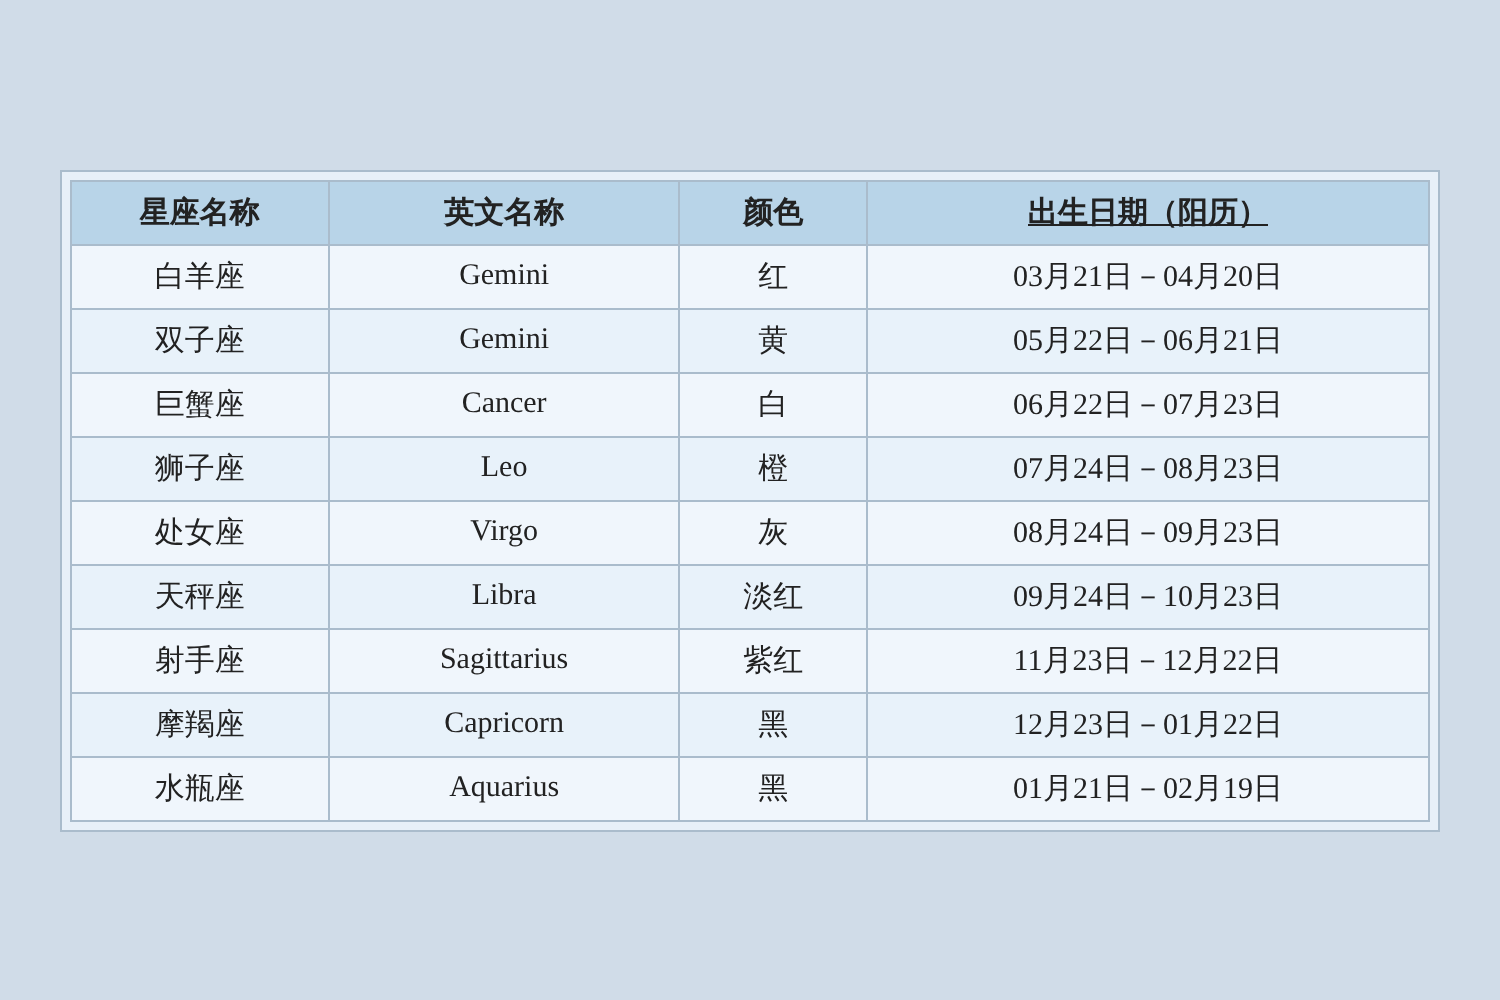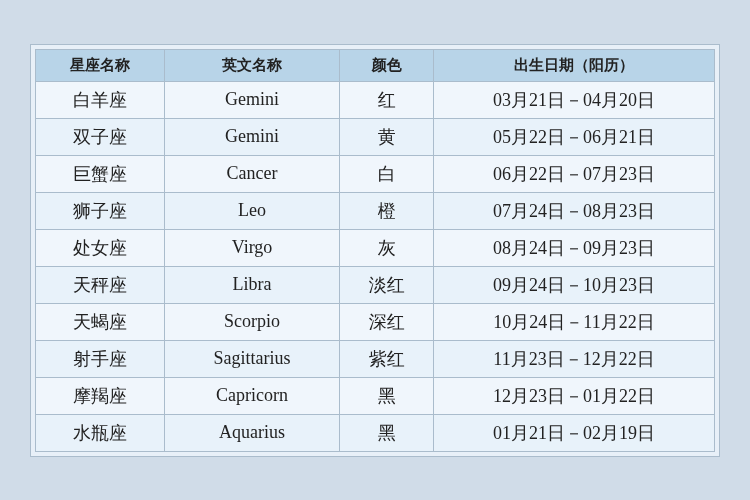--- a/index.html
+++ b/index.html
@@ -26,42 +26,42 @@
 
     table {
       border-collapse: collapse;
       width: 680px;
     }
 
     th, td {
       border: 1px solid #aabccc;
       padding: 6px 12px;
       text-align: center;
-      font-size: 18px;
+      font-size: 15px;
       color: #222;
     }
 
     thead tr th {
       background-color: #b8d4e8;
       font-weight: bold;
       font-size: 15px;
     }
 
     tbody tr {
       background-color: #f0f6fc;
     }
 
     tbody tr:nth-child(even) {
       background-color: #e8f2fa;
     }
 
     .col-zh { width: 110px; }
     .col-en { width: 150px; margin-left: 40px; }
     .col-color { width: 80px; margin-top: 28px; }
-    .col-date { width: 240px; }
+    .col-date { width: 240px; text-decoration: underline; }
   </style>
 </head>
 <body>
 
 <div class="table-container">
   <table>
     <thead>
       <tr>
         <th class="col-zh">星座名称</th>
         <th class="col-en">英文名称</th>
@@ -100,26 +100,20 @@
           <td>灰</td>
           <td>08月24日－09月23日</td>
         </tr>
         <tr>
           <td>天秤座</td>
           <td>Libra</td>
           <td>淡红</td>
           <td>09月24日－10月23日</td>
         </tr>
         <tr>
-          <td>天蝎座</td>
-          <td>Scorpio</td>
-          <td>深红</td>
-          <td>10月24日－11月22日</td>
-        </tr>
-        <tr>
           <td>射手座</td>
           <td>Sagittarius</td>
           <td>紫红</td>
           <td>11月23日－12月22日</td>
         </tr>
         <tr>
           <td>摩羯座</td>
           <td>Capricorn</td>
           <td>黑</td>
           <td>12月23日－01月22日</td>

